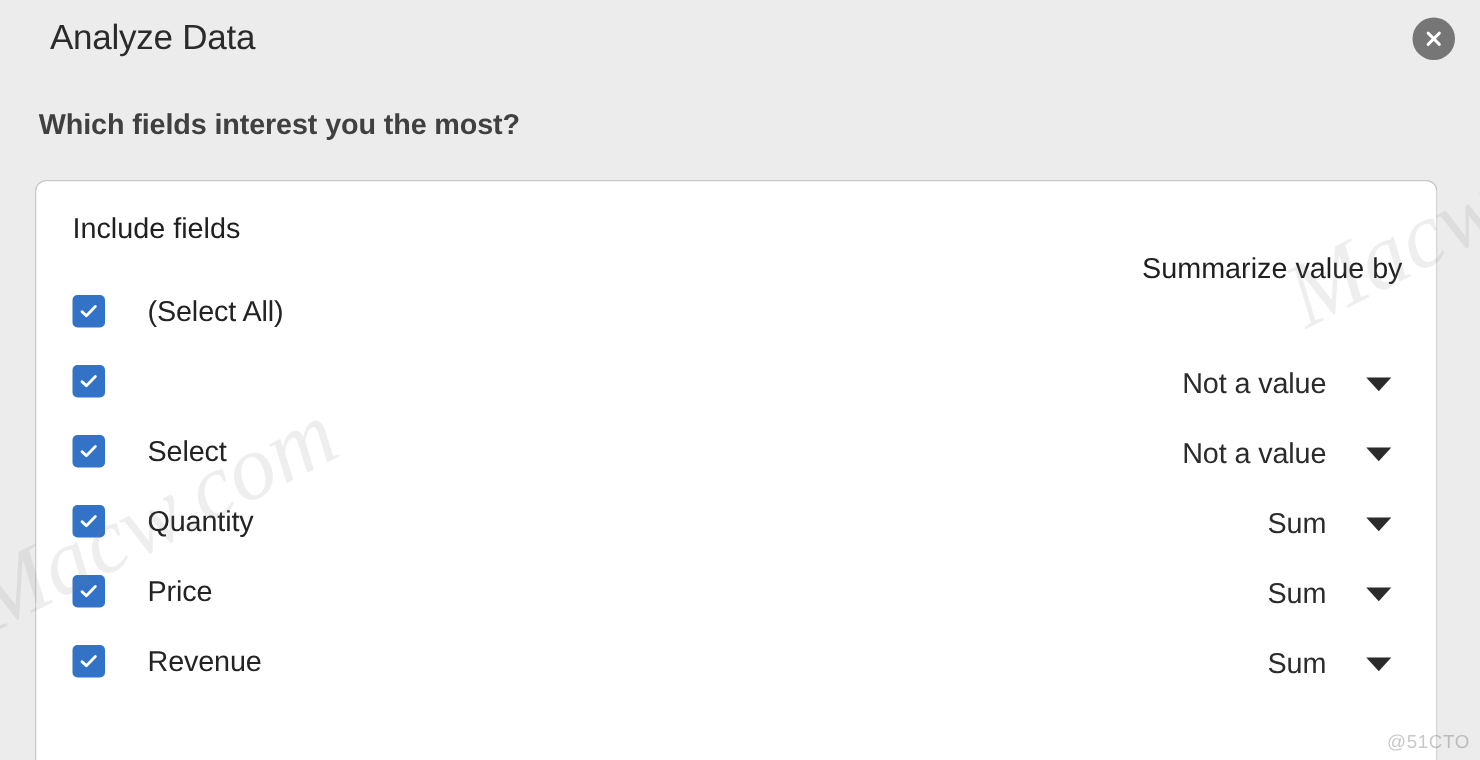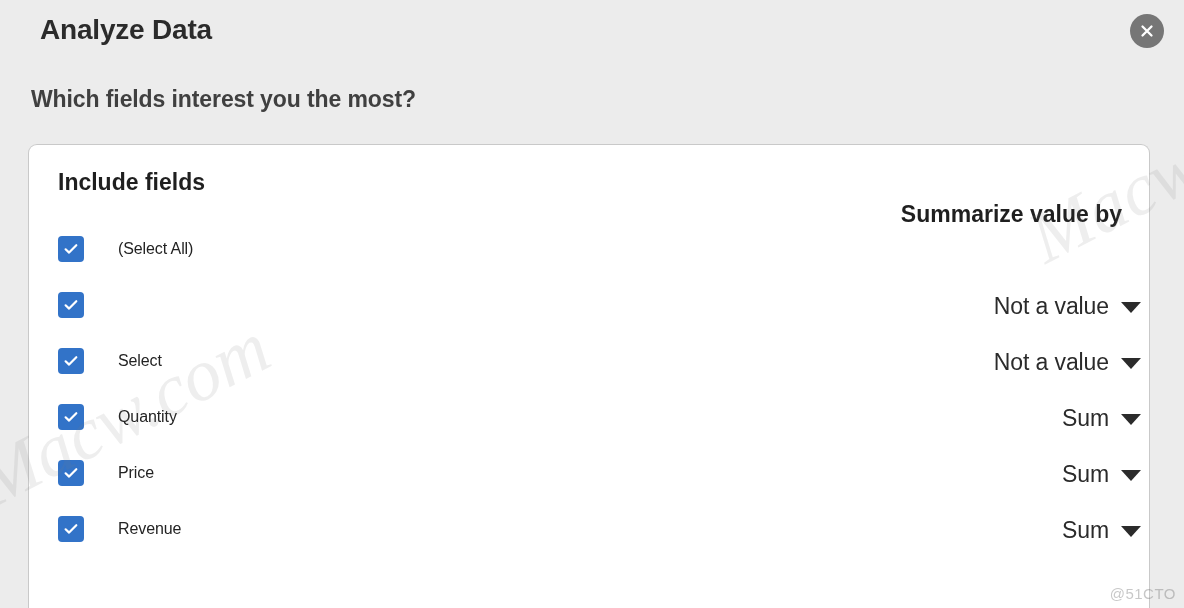--- a/index.html
+++ b/index.html
@@ -15,21 +15,21 @@
     position: relative;
     -webkit-font-smoothing: antialiased;
   }
 
   
   .dialog-title {
     position: absolute;
     left: 40px;
     top: 14px;
     font-size: 28px;
-    font-weight: bold;
+    font-weight: normal;
     color: #2b2b2b;
     letter-spacing: -0.2px;
   }
 
   .close-button {
     position: absolute;
     right: 20px;
     top: 14px;
     width: 34px;
     height: 34px;
@@ -70,21 +70,21 @@
 
   .panel-inner {
     position: relative;
     width: 100%;
     height: 100%;
   }
 
   .col-head {
     position: absolute;
     font-size: 23px;
-    font-weight: bold;
+    font-weight: normal;
     color: #1f1f1f;
     top: 24px;
   }
   .col-head.left  { left: 29px; }
   .col-head.right { right: 27px; margin-top: 32px; }
 
   
   .rows {
     position: absolute;
     left: 0;
@@ -108,33 +108,33 @@
     display: flex;
     align-items: center;
     justify-content: center;
   }
   .checkbox svg { display: block; }
 
   .field-label {
     position: absolute;
     left: 89px;
     top: 11px;
-    font-size: 16px;
+    font-size: 23px;
     color: #232323;
     letter-spacing: -0.1px;
     line-height: 30px;
   }
 
   .summarize {
     position: absolute;
-    right: 8px;
+    right: 36px;
     top: 12px;
     display: flex;
     align-items: center;
-    gap: 12px;
+    gap: 32px;
     cursor: pointer;
   }
   .summarize-value {
     font-size: 23px;
     color: #2b2b2b;
     letter-spacing: -0.1px;
     line-height: 30px;
   }
   .caret {
     width: 0;

